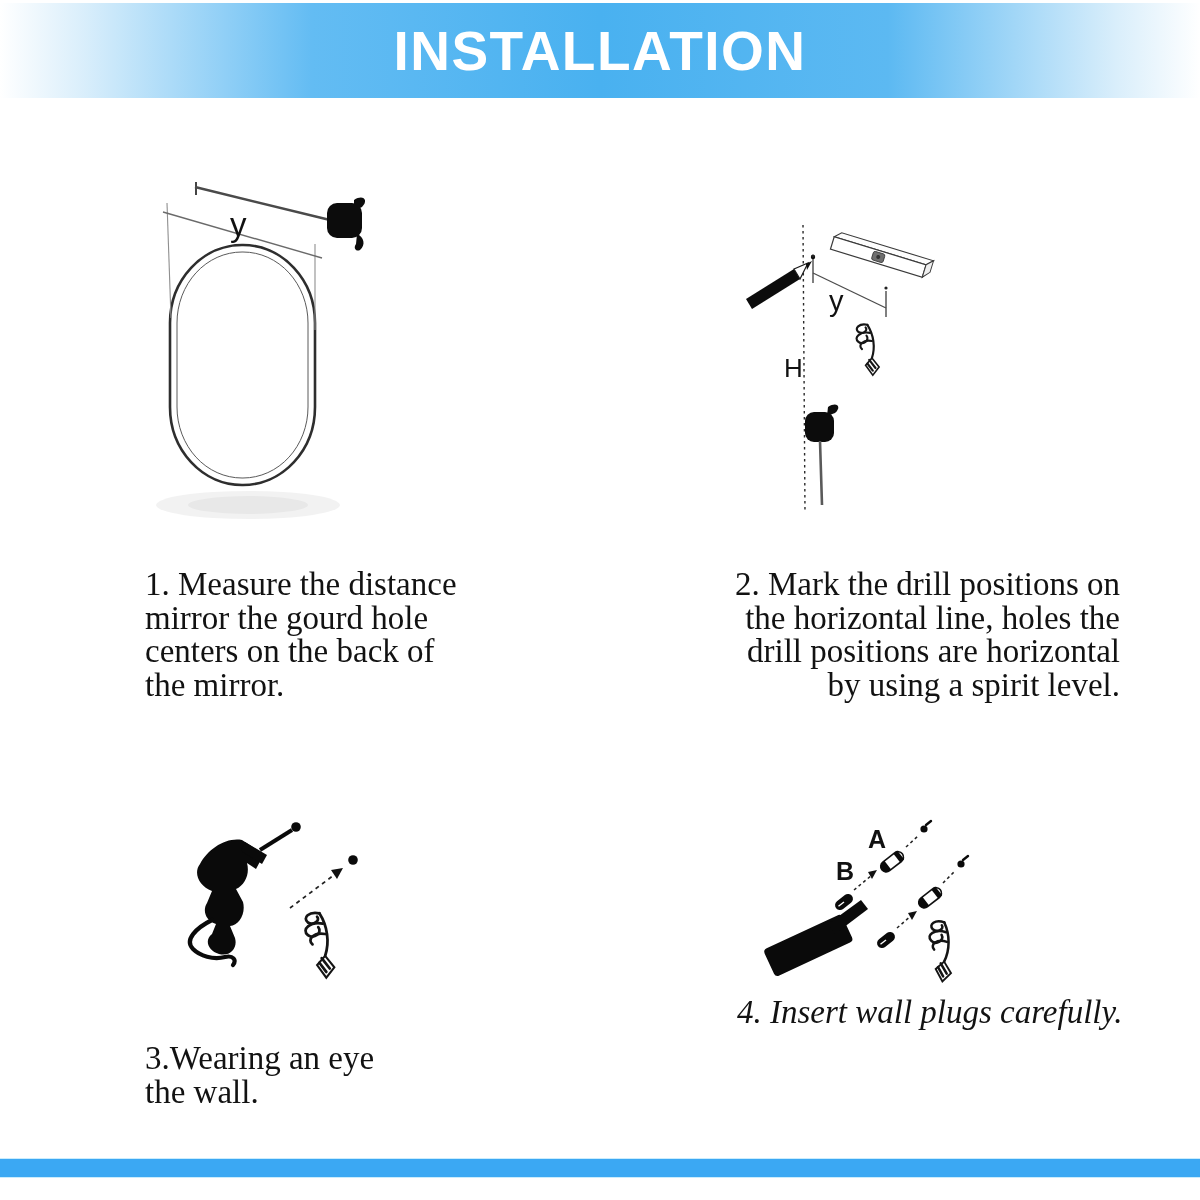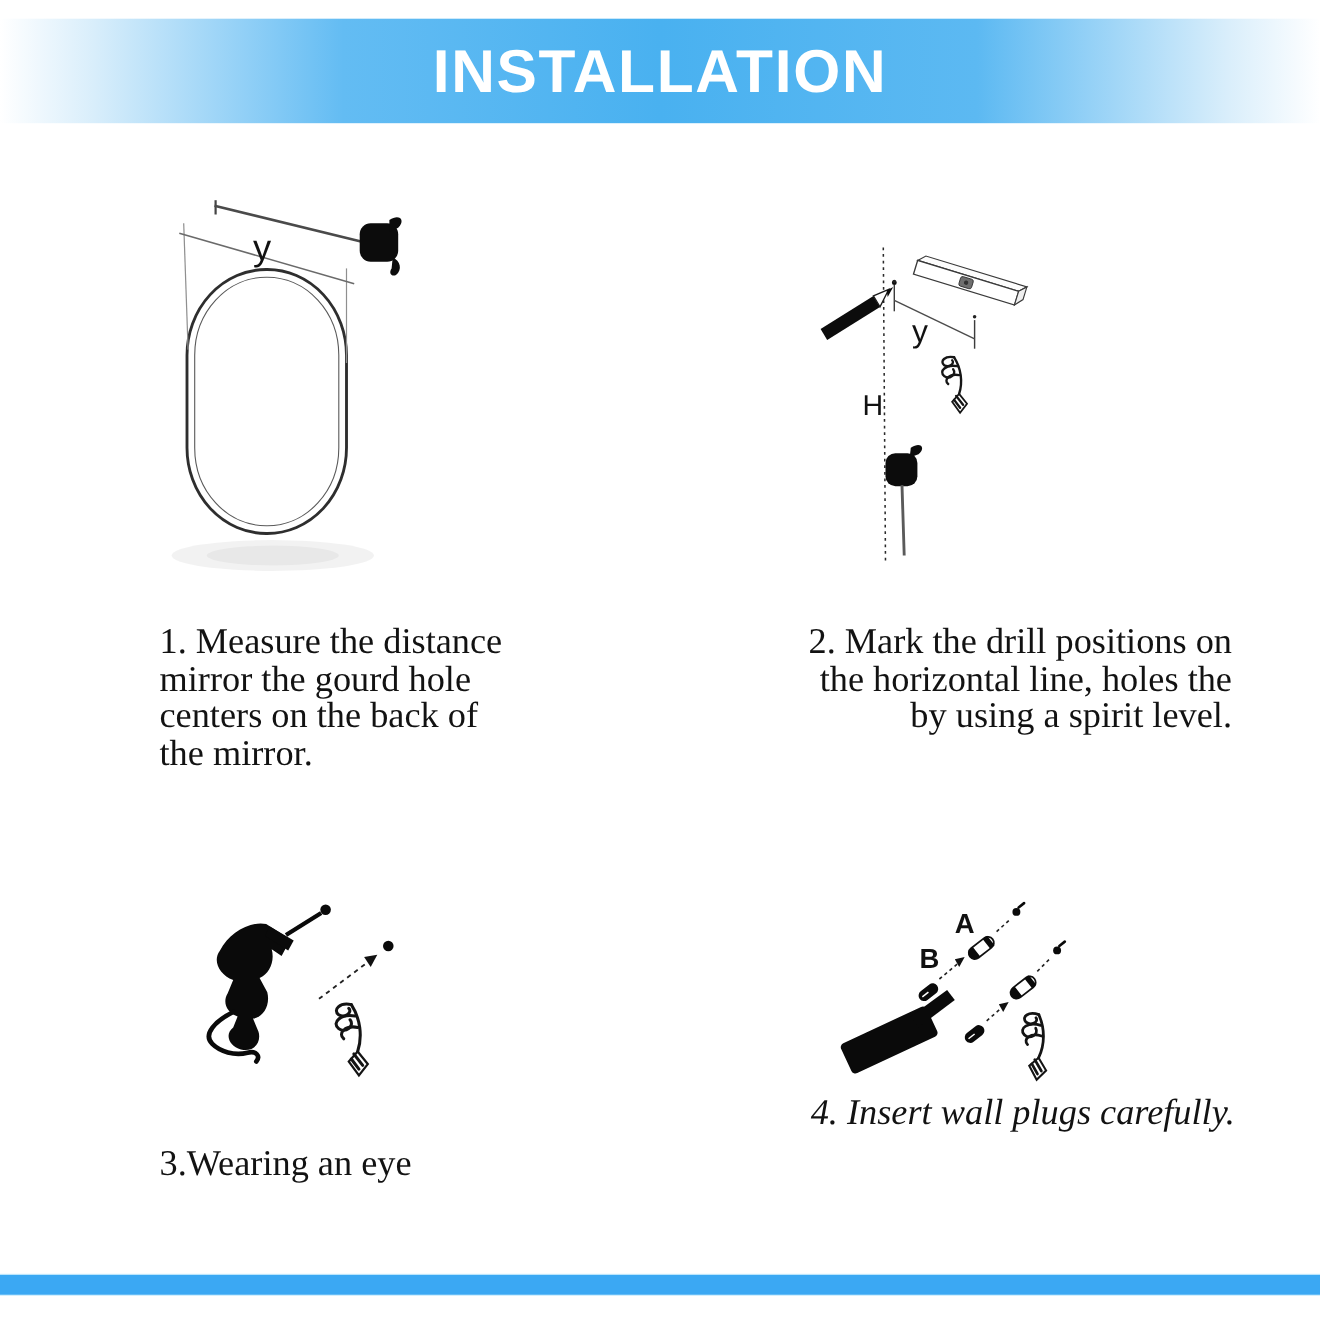--- a/index.html
+++ b/index.html
@@ -1,21 +1,21 @@
 <!DOCTYPE html>
 <html><head>
 <meta charset="utf-8">
 <style>
   html,body{margin:0;padding:0;}
   body{
     width:1200px;height:1200px;position:relative;background:#ffffff;
     font-family:"Liberation Serif", serif;color:#151515;overflow:hidden;
   }
   .banner{
-    position:absolute;left:0;top:17px;width:1200px;height:95px;
+    position:absolute;left:0;top:3px;width:1200px;height:95px;
     background:linear-gradient(90deg,#ffffff 0%,#d9eefb 7%,#63bcf3 26%,#49b1f0 50%,#5cb9f2 74%,#d9eefb 93%,#ffffff 100%);
     display:flex;align-items:center;justify-content:center;
   }
   .banner-title{
     font-family:"Liberation Sans", sans-serif;font-weight:bold;
     font-size:55px;letter-spacing:1.5px;color:#ffffff;
   }
   .figure{position:absolute;}
   .step-text{position:absolute;font-size:33px;line-height:33.5px;color:#121212;}
   .footer-bar{
@@ -111,20 +111,21 @@
 <div class="step-text" style="left:145px;top:568px;">
   <div>1. Measure the distance</div>
   <div>mirror the gourd hole</div>
   <div>centers on the back of</div>
   <div>the mirror.</div>
 </div>
 
 <div class="step-text" style="left:735px;top:568px;text-align:right;">
   <div>2. Mark the drill positions on</div>
   <div>the horizontal line, holes the</div>
+  <div>drill positions are horizontal</div>
   <div>by using a spirit level.</div>
 </div>
 
 <svg class="figure" style="left:150px;top:780px;" width="290" height="250" viewBox="0 0 290 250">
   <g>
 
     <circle cx="146" cy="47" r="4.8" fill="#0a0a0a"></circle>
     <line x1="110" y1="70" x2="142" y2="50" stroke="#0a0a0a" stroke-width="4"></line>
 
     <path d="M92,60
@@ -214,19 +215,20 @@
     <path d="M21,20 C11,18 5,25 10,29"></path>
     <path d="M16,2 C23,13 25,27 21,39"></path>
     <path d="M21,39 L29,49 L22,58 L14,47 Z" stroke-width="1.8"></path>
     <path d="M18,41 L25,50"></path>
     <path d="M16,45 L22,53"></path>
   </g>
 </svg>
 
 <div class="step-text" style="left:145px;top:1042px;">
   <div>3.Wearing an eye</div>
+  <div>the wall.</div>
 </div>
 
 <div class="step-text" style="left:737px;top:996px;font-style:italic;">
   <div>4. Insert wall plugs carefully.</div>
 </div>
 
 <div class="footer-bar"></div>
 
 </body></html>

